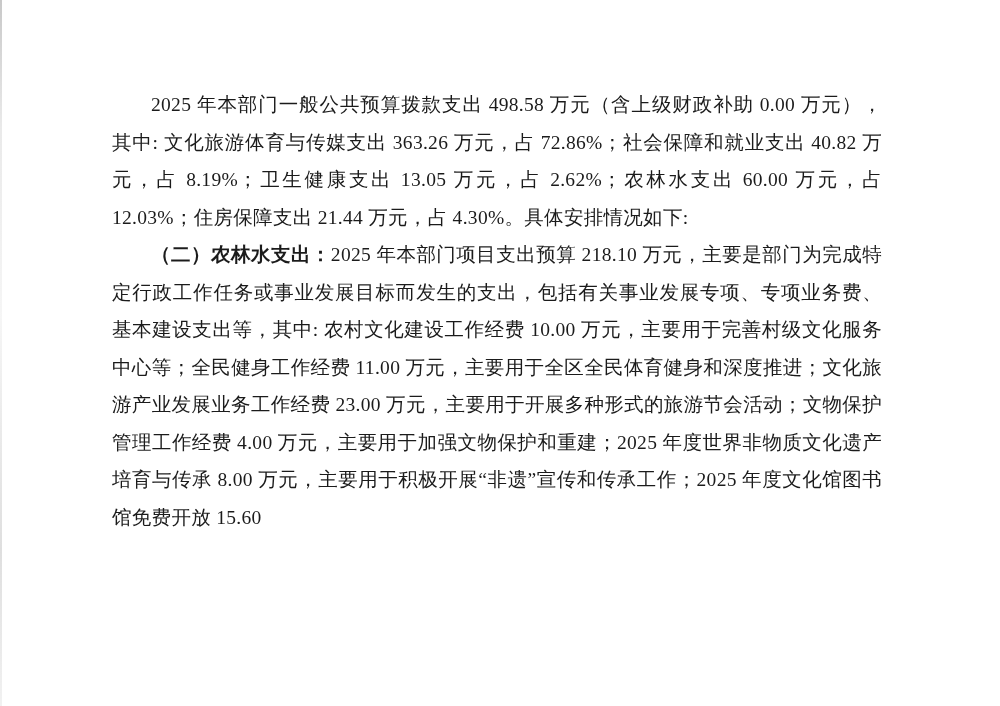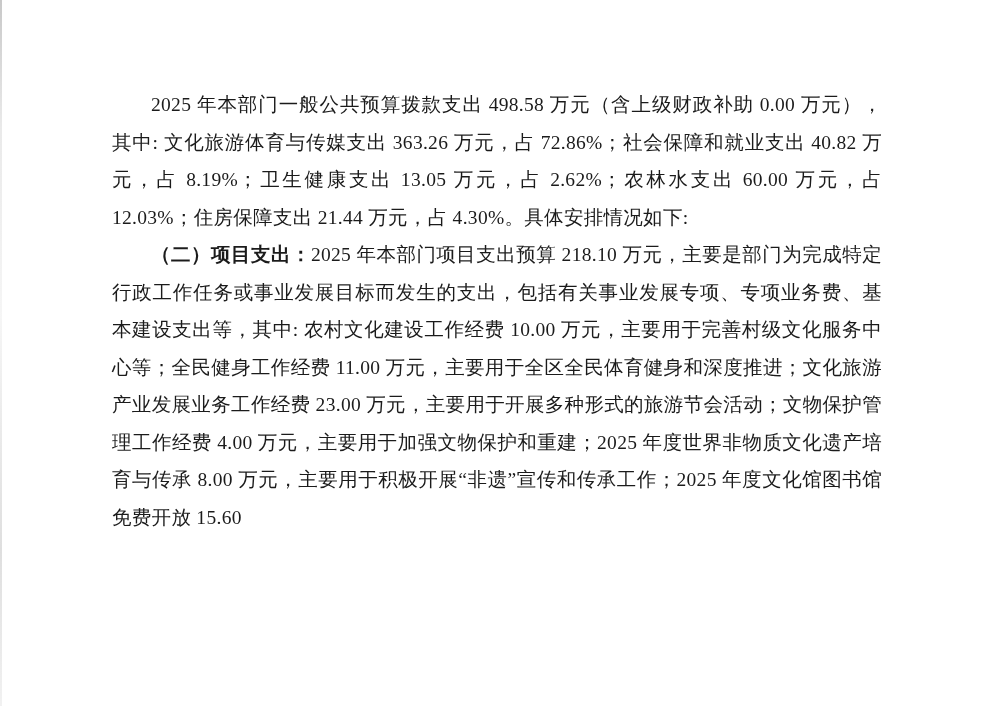--- a/index.html
+++ b/index.html
@@ -53,16 +53,16 @@
 
 <div class="page">
 
   <div class="scan-edge"></div>
 
   <div class="content">
 
     <p><span>2025 年本部门一般公共预算拨款支出 498.58 万元（含上级财政补助 0.00 万元），其中: 文化旅游体育与传媒支出 363.26 万元，占 72.86%；社会保障和就业支出 40.82 万元，占 8.19%；卫生健康支出 13.05 万元，占 2.62%；农林水支出 60.00 万元，占 12.03%；住房保障支出 21.44 万元，占 4.30%。具体安排情况如下:</span></p>
 
 
-    <p><span class="run-in-heading">（二）项目支出：</span><span>2025 年本部门项目支出预算 218.10 万元，主要是部门为完成特定行政工作任务或事业发展目标而发生的支出，包括有关事业发展专项、专项业务费、基本建设支出等，其中: 农村文化建设工作经费 10.00 万元，主要用于完善村级文化服务中心等；全民健身工作经费 11.00 万元，主要用于全区全民体育健身和深度推进；文化旅游产业发展业务工作经费 23.00 万元，主要用于开展多种形式的旅游节会活动；文物保护管理工作经费 4.00 万元，主要用于加强文物保护和重建；2025 年度世界非物质文化遗产培育与传承 8.00 万元，主要用于积极开展“非遗”宣传和传承工作；2025 年度文化馆图书馆免费开放 15.60</span></p>
+    <p><span class="run-in-heading">（二）农林水支出：</span><span>2025 年本部门项目支出预算 218.10 万元，主要是部门为完成特定行政工作任务或事业发展目标而发生的支出，包括有关事业发展专项、专项业务费、基本建设支出等，其中: 农村文化建设工作经费 10.00 万元，主要用于完善村级文化服务中心等；全民健身工作经费 11.00 万元，主要用于全区全民体育健身和深度推进；文化旅游产业发展业务工作经费 23.00 万元，主要用于开展多种形式的旅游节会活动；文物保护管理工作经费 4.00 万元，主要用于加强文物保护和重建；2025 年度世界非物质文化遗产培育与传承 8.00 万元，主要用于积极开展“非遗”宣传和传承工作；2025 年度文化馆图书馆免费开放 15.60</span></p>
 
   </div>
 </div>
 
 </body></html>

